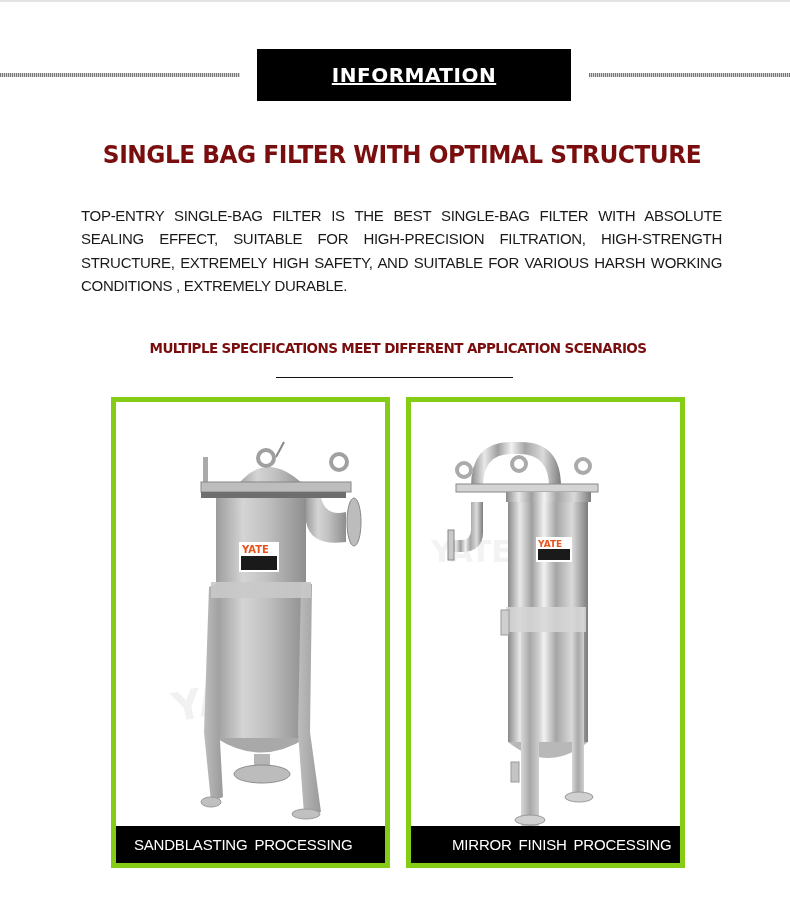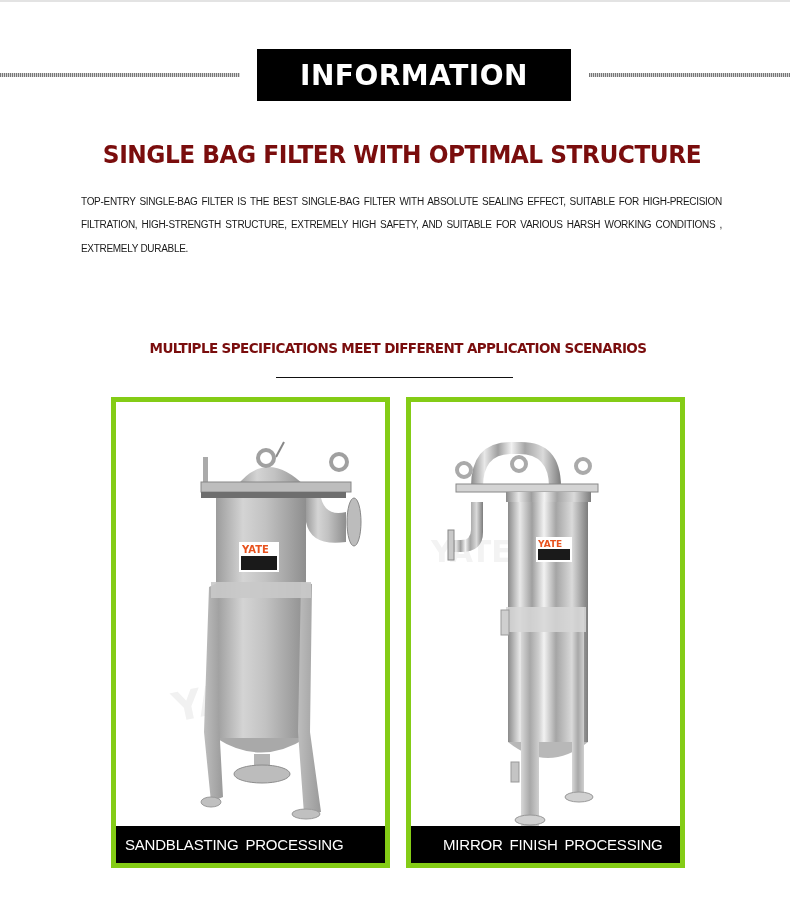--- a/index.html
+++ b/index.html
@@ -4,37 +4,37 @@
 <style>
   html, body { margin: 0; padding: 0; background: #ffffff; }
   body { width: 790px; height: 913px; position: relative; overflow: hidden; font-family: "DejaVu Sans", sans-serif; }
   .topline { position: absolute; left: 0; top: 0; width: 790px; height: 2px; background: #e3e3e3; }
   .hdr-line { position: absolute; top: 73px; height: 4px;
     background: repeating-linear-gradient(90deg, #777 0 1px, #d6d6d6 1px 2px); }
   .hdr-line.left { left: 0; width: 240px; }
   .hdr-line.right { left: 589px; width: 201px; }
   .hdr-box { position: absolute; left: 257px; top: 49px; width: 314px; height: 52px; background: #000;
     display: flex; align-items: center; justify-content: center; }
-  .hdr-box span { color: #fff; font-family: "DejaVu Sans", sans-serif; font-weight: bold; font-size: 28px; letter-spacing: 0.5px; }
+  .hdr-box span { color: #fff; font-family: "DejaVu Sans", sans-serif; font-weight: bold; font-size: 20px; letter-spacing: 0.5px; text-decoration: underline; }
   .title { position: absolute; left: 0; width: 804px; top: 141px; text-align: center; color: #7a0d0d;
     font-family: "DejaVu Sans", sans-serif; font-weight: bold; font-size: 24px; letter-spacing: -0.5px;
     transform: scaleX(0.97); transform-origin: center; }
-  .desc { position: absolute; left: 81px; top: 190px; width: 641px; font-family: "Liberation Sans", sans-serif;
-    font-size: 10px; line-height: 23.3px; color: #1a1a1a; text-align: justify; text-align-last: left;
+  .desc { position: absolute; left: 81px; top: 204px; width: 641px; font-family: "Liberation Sans", sans-serif;
+    font-size: 15px; line-height: 23.3px; color: #1a1a1a; text-align: justify; text-align-last: left;
     letter-spacing: -0.3px; word-spacing: 0px; }
   .subtitle { position: absolute; left: 0; width: 796px; top: 340px; text-align: center; color: #7a0d0d;
     font-family: "DejaVu Sans", sans-serif; font-weight: bold; font-size: 13.5px; letter-spacing: -0.6px; }
   .sub-rule { position: absolute; left: 276px; top: 377px; width: 237px; height: 1px; background: #111; }
   .card { position: absolute; top: 397px; width: 279px; height: 471px; border: 5px solid #84cc16; box-sizing: border-box; background: #fff; overflow: hidden; }
   .card.c1 { left: 111px; }
   .card.c2 { left: 406px; }
   .card .img { position: absolute; left: 0; top: 0; width: 277px; height: 433px; }
   .card .cap { position: absolute; left: 0; bottom: 0; width: 100%; height: 37px; background: #000;
     display: flex; align-items: center; }
-  .card .cap span { color: #fff; font-family: "Liberation Sans", sans-serif; font-size: 15px; letter-spacing: -0.2px; word-spacing: 3px; padding-left: 9px; }
+  .card .cap span { color: #fff; font-family: "Liberation Sans", sans-serif; font-size: 15px; letter-spacing: -0.2px; word-spacing: 3px; padding-left: 9px; margin-left: 9px; }
   .card.c2 .cap span { padding-left: 32px; }
 </style>
 </head>
 <body>
 
 <div class="topline"></div>
 
 <div class="hdr-line left"></div>
 <div class="hdr-box">
   <span>INFORMATION</span>

